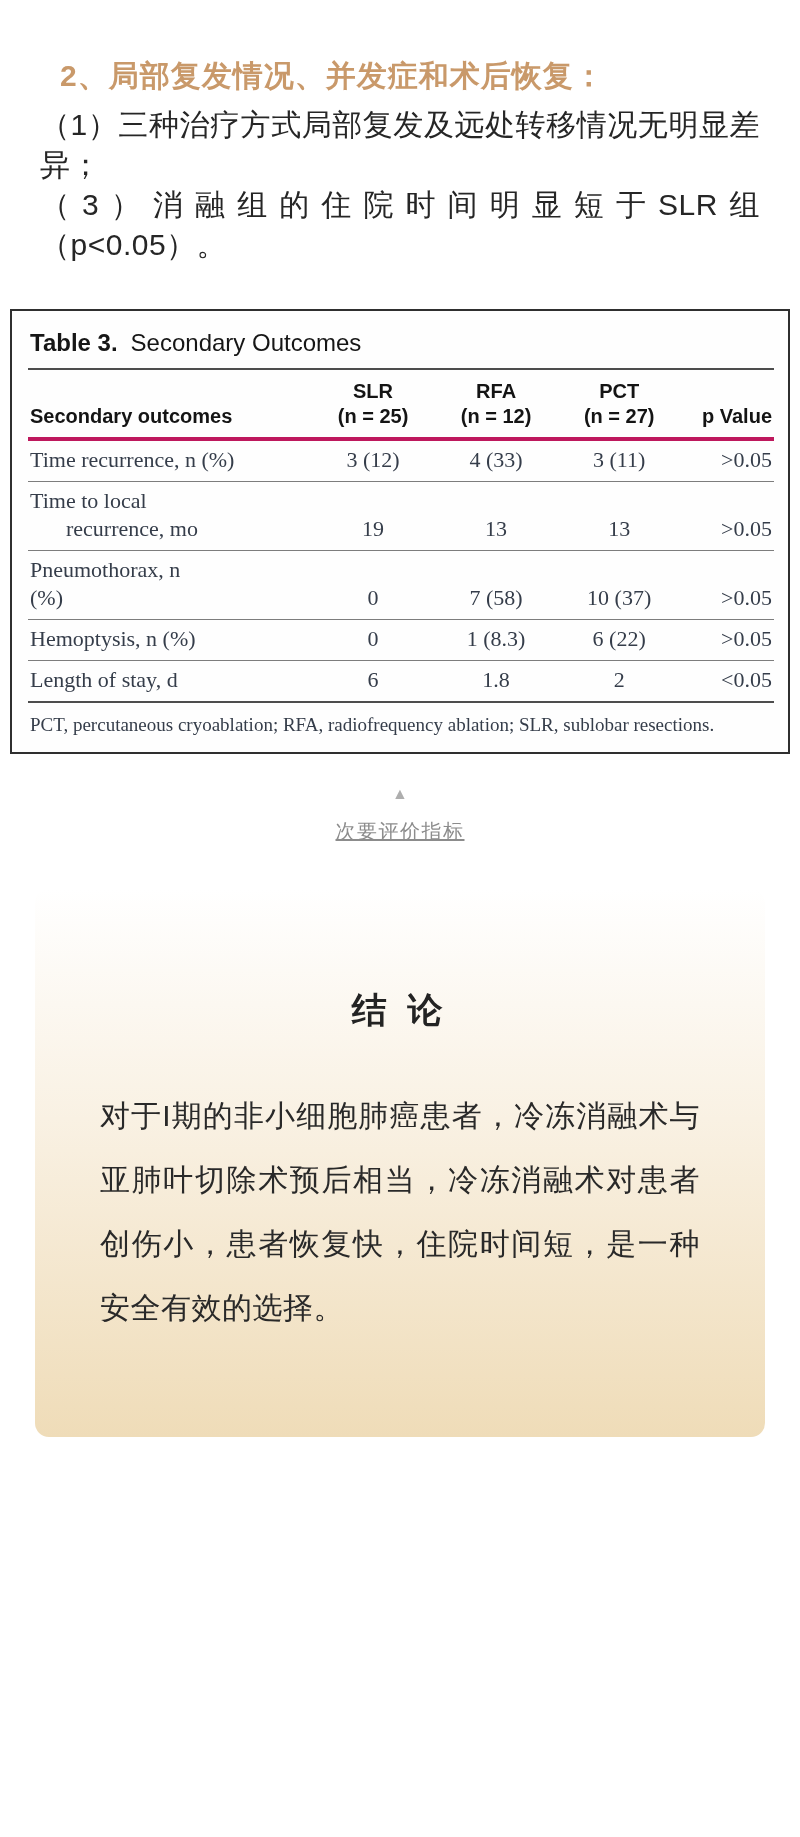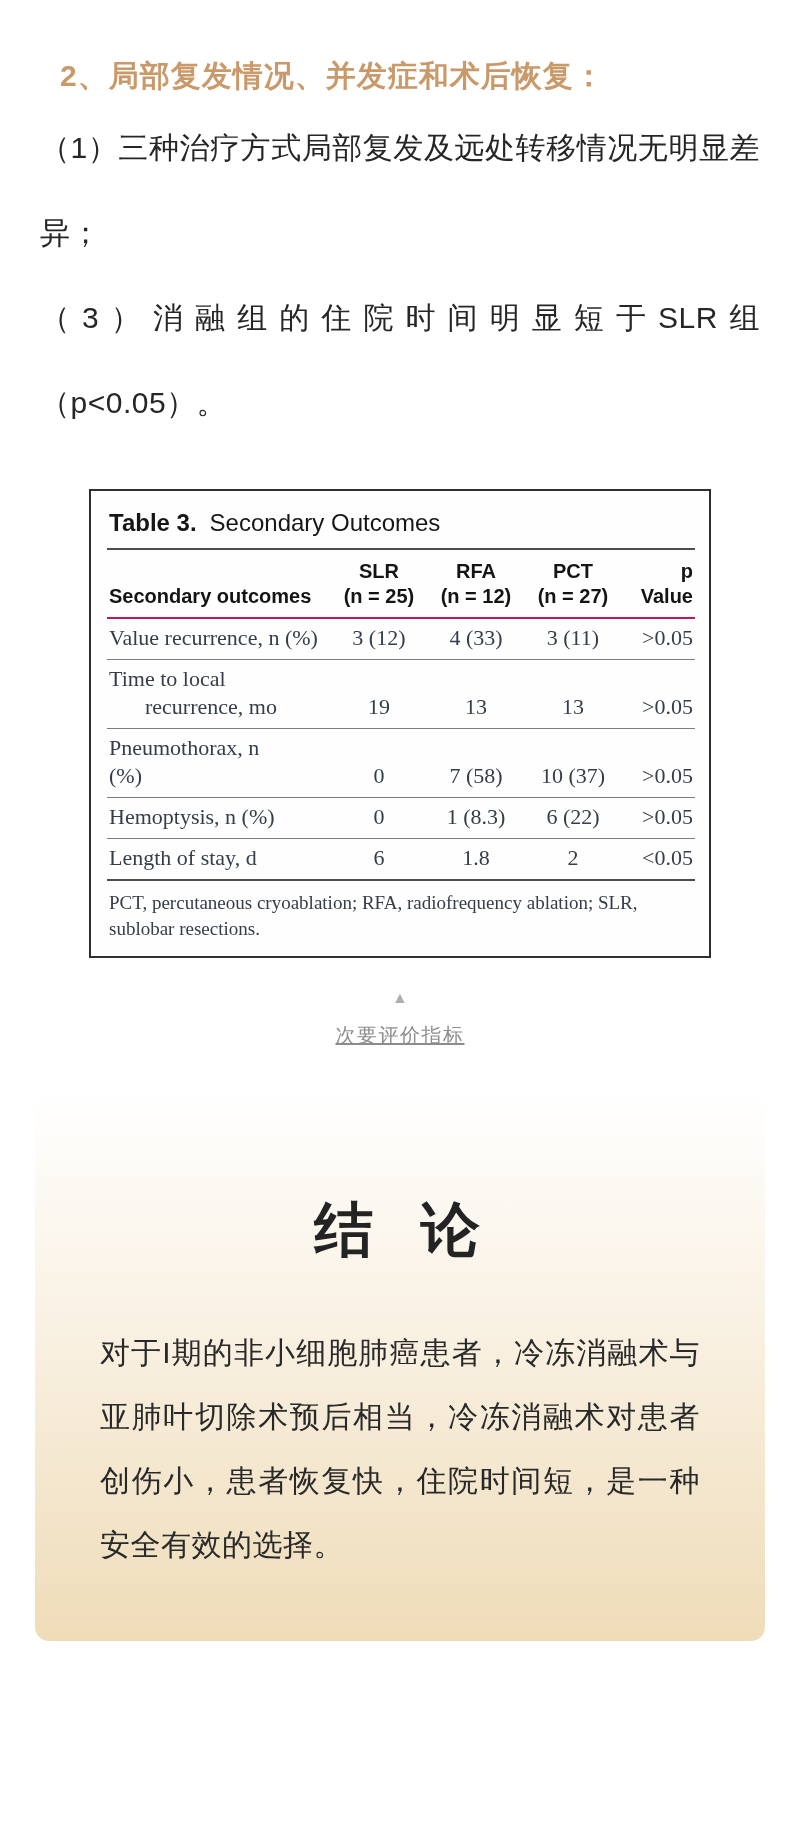--- a/index.html
+++ b/index.html
@@ -24,30 +24,30 @@
   .section-heading{
     margin:56px 40px 8px 60px;
     font-size:30px;
     font-weight:700;
     letter-spacing:1px;
     color:var(--accent);
   }
   .body-para{
     margin:0 40px;
     font-size:30px;
-    line-height:85px;
+    line-height:40px;
     letter-spacing:.5px;
     color:var(--body-text);
     text-align:justify;
     text-justify:inter-character;
   }
   
   .figure{margin-top:44px;}
   .table-card{
-    width:622px;
+    width:780px;
     margin:0 auto;
     border:2px solid #2f2f2f;
     background:#fefefe;
     padding:14px 14px 10px 16px;
   }
   .t-title{
     font-size:24px;
     color:#161616;
     padding:4px 2px 11px;
     border-bottom:2px solid #4d4d4d;
@@ -59,21 +59,21 @@
     border-collapse:collapse;
   }
   table.outcomes th{
     font-family:"Liberation Sans","DejaVu Sans",sans-serif;
     font-size:20px;
     font-weight:700;
     color:#141414;
     line-height:25px;
     vertical-align:bottom;
     padding:9px 2px 8px;
-    border-bottom:2px solid #be185d;
+    border-bottom:4px solid #be185d;
     text-align:center;
   }
   table.outcomes th.col-label{text-align:left;}
   table.outcomes th.col-p{text-align:right;}
   table.outcomes td{
     font-family:"Liberation Serif","DejaVu Serif",serif;
     font-size:22px;
     color:var(--table-serif-text);
     line-height:28px;
     vertical-align:bottom;
@@ -111,22 +111,22 @@
   
   .conclusion{
     margin:44px 35px 0;
     height:548px;
     border-radius:14px;
     background:linear-gradient(180deg,#ffffff 0%,#f9f1e3 42%,var(--conclusion-gradient-bottom) 100%);
     padding:98px 65px 0;
   }
   .conclusion-heading{
     margin:0 0 50px;
-    font-family:Liberation Mono, monospace;
-    font-size:59px;
+    font-family:Liberation Serif, serif;
+    font-size:35px;
     font-weight:700;
     letter-spacing:6px;
     text-align:center;
     color:#232323;
   }
   .conclusion-body{
     margin:0;
     font-size:30px;
     line-height:64px;
     letter-spacing:.5px;
@@ -175,21 +175,21 @@
                 <span class="lbl-line">PCT</span>
                 <span class="lbl-line">(n = 27)</span>
               </th>
             <th class="col-p">
                 <span class="lbl-line">p Value</span>
               </th>
           </tr>
         </thead>
         <tbody>
           <tr>
-            <td>Value recurrence, n (%)</td>
+            <td>Time recurrence, n (%)</td>
             <td class="num">3 (12)</td>
             <td class="num">4 (33)</td>
             <td class="num">3 (11)</td>
             <td class="pval">&gt;0.05</td>
           </tr>
           <tr>
             <td>
               <span class="lbl-line">Time to local</span>
               <span class="lbl-indent">recurrence, mo</span>
             </td>

